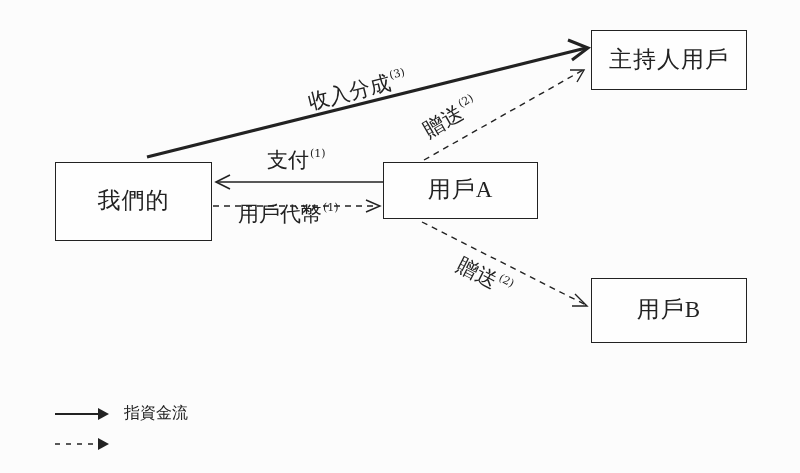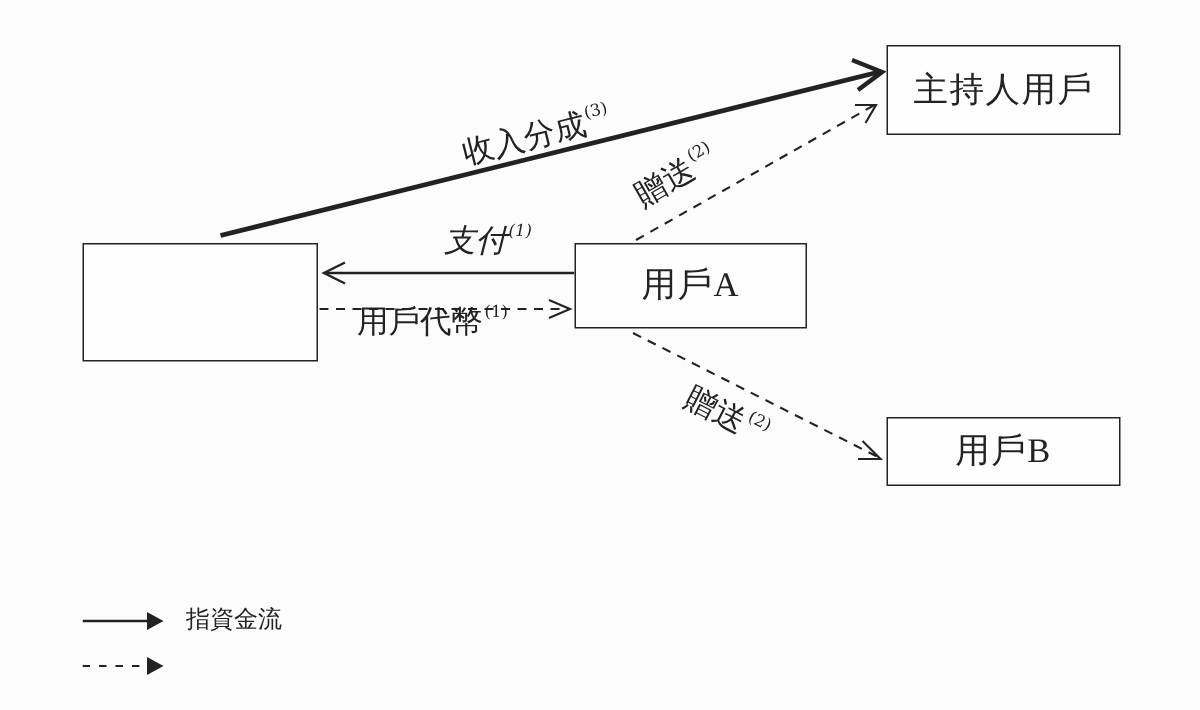--- a/index.html
+++ b/index.html
@@ -30,36 +30,37 @@
 
   <line x1="424" y1="160" x2="583" y2="70" stroke="#222" stroke-width="1.4" stroke-dasharray="6,5"></line>
   <polyline points="570,70 584,70 577,82" fill="none" stroke="#222" stroke-width="1.4"></polyline>
 
   <line x1="422" y1="222" x2="586" y2="305" stroke="#222" stroke-width="1.4" stroke-dasharray="6,5"></line>
   <polyline points="575,294 587,306 572,306" fill="none" stroke="#222" stroke-width="1.4"></polyline>
 </svg>
 
 <div class="box" style="left:55px; top:162px; width:157px; height:79px;">
   <div>
+    <div>我們的</div>
   </div>
 </div>
 <div class="box" style="left:383px; top:162px; width:155px; height:57px;">
   <span>用戶A</span>
 </div>
 <div class="box" style="left:591px; top:30px; width:156px; height:60px;">
   <span>主持人用戶</span>
 </div>
-<div class="box" style="left:591px; top:278px; width:156px; height:46px;">
+<div class="box" style="left:591px; top:278px; width:156px; height:65px;">
   <span>用戶B</span>
 </div>
 
 <div class="lbl" style="left:312px; top:88px; transform: rotate(-14deg);">
   <span>收入分成</span><sup>(3)</sup>
 </div>
-<div class="lbl" style="left:296px; top:146px;font-style:italic;">
+<div class="lbl" style="left:267px; top:146px;">
   <span>支付</span><sup>(1)</sup>
 </div>
 <div class="lbl" style="left:238px; top:200px;">
   <span>用戶代幣</span><sup>(1)</sup>
 </div>
 <div class="lbl" style="left:432px; top:116px; transform: rotate(-30deg);">
   <span>贈送</span><sup>(2)</sup>
 </div>
 <div class="lbl" style="left:452px; top:248px; transform: rotate(27deg);">
   <span>贈送</span><sup>(2)</sup>

